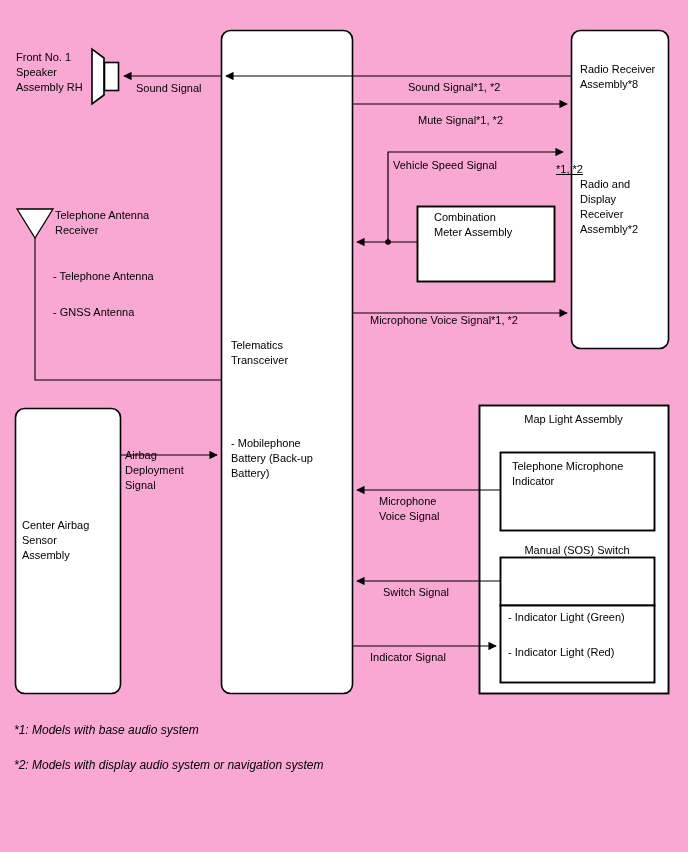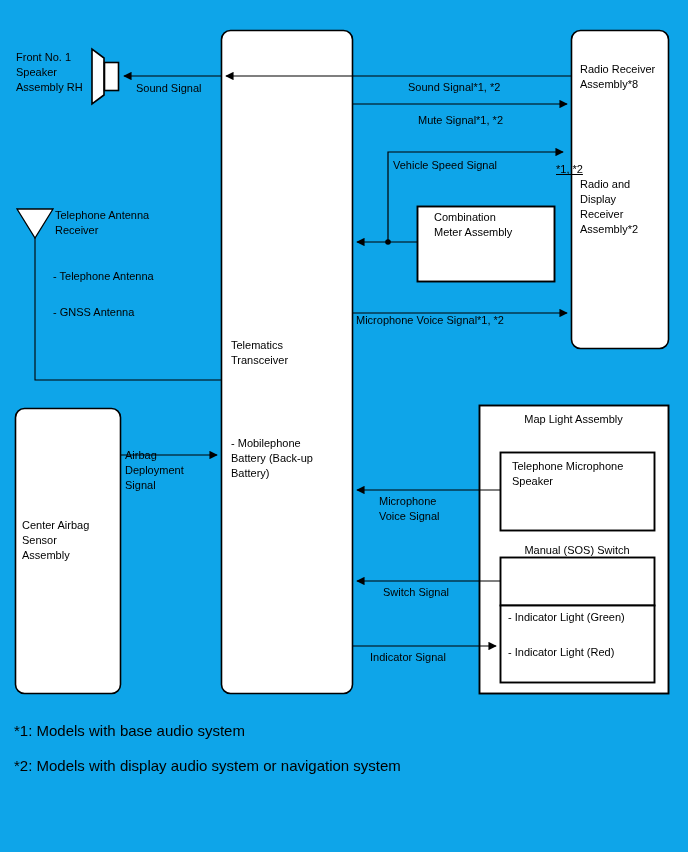--- a/index.html
+++ b/index.html
@@ -4,21 +4,21 @@
 <style>
   html, body {
     margin: 0;
     padding: 0;
     background: #ffffff;
   }
   #canvas {
     position: relative;
     width: 688px;
     height: 852px;
-    background: #0ea5e9;
+    background: #f9a8d4;
     font-family: "Liberation Sans", sans-serif;
     color: #000000;
     overflow: hidden;
   }
   svg.layer {
     position: absolute;
     left: 0;
     top: 0;
     width: 688px;
     height: 852px;
@@ -29,24 +29,25 @@
     font-family: "Liberation Sans", sans-serif;
     font-size: 11px;
     line-height: 15px;
     color: #000000;
     white-space: pre;
   }
   .lbl.c { text-align: center; }
   .footnote {
     position: absolute;
     font-family: "Liberation Sans", sans-serif;
-    font-size: 15px;
+    font-size: 12px;
     line-height: 15px;
     color: #000000;
     white-space: pre;
+    font-style: italic;
   }
 </style>
 </head>
 <body>
 
 <div id="canvas">
 
   <svg class="layer" viewBox="0 0 688 852" xmlns="http://www.w3.org/2000/svg">
     <defs>
       <marker id="arrowR" viewBox="0 0 10 10" refX="9" refY="5" markerWidth="7" markerHeight="7" orient="auto-start-reverse">
@@ -169,36 +170,36 @@
   <div class="lbl" style="left: 556px; top: 162px; white-space: pre-line; text-decoration: underline;">*1, *2</div>
 
   <div class="lbl" style="left: 434px; top: 210px; width: 116px; white-space: pre-line;">Combination
 Meter Assembly</div>
 
   <div class="lbl" style="left: 55px; top: 208px; width: 130px; white-space: pre-line;">Telephone Antenna
 Receiver</div>
   <div class="lbl" style="left: 53px; top: 269px; white-space: pre-line;">- Telephone Antenna</div>
   <div class="lbl" style="left: 53px; top: 305px; white-space: pre-line;">- GNSS Antenna</div>
 
-  <div class="lbl" style="left: 356px; top: 313px; white-space: pre-line;">Microphone Voice Signal*1, *2</div>
+  <div class="lbl" style="left: 370px; top: 313px; white-space: pre-line;">Microphone Voice Signal*1, *2</div>
 
   <div class="lbl" style="left: 231px; top: 338px; width: 116px; white-space: pre-line;">Telematics
 Transceiver</div>
   <div class="lbl c" style="left: 479px; top: 412px; width: 189px; white-space: pre-line;">Map Light Assembly</div>
 
   <div class="lbl" style="left: 231px; top: 436px; width: 118px; white-space: pre-line;">- Mobilephone
 Battery (Back-up
 Battery)</div>
 
   <div class="lbl" style="left: 125px; top: 448px; width: 80px; white-space: pre-line;">Airbag
 Deployment
 Signal</div>
 
   <div class="lbl" style="left: 512px; top: 459px; width: 140px; white-space: pre-line;">Telephone Microphone
-Speaker</div>
+Indicator</div>
 
   <div class="lbl" style="left: 379px; top: 494px; width: 90px; white-space: pre-line;">Microphone
 Voice Signal</div>
 
   <div class="lbl" style="left: 22px; top: 518px; width: 94px; white-space: pre-line;">Center Airbag
 Sensor
 Assembly</div>
 
   <div class="lbl c" style="left: 500px; top: 543px; width: 154px; white-space: pre-line;">Manual (SOS) Switch</div>
 

